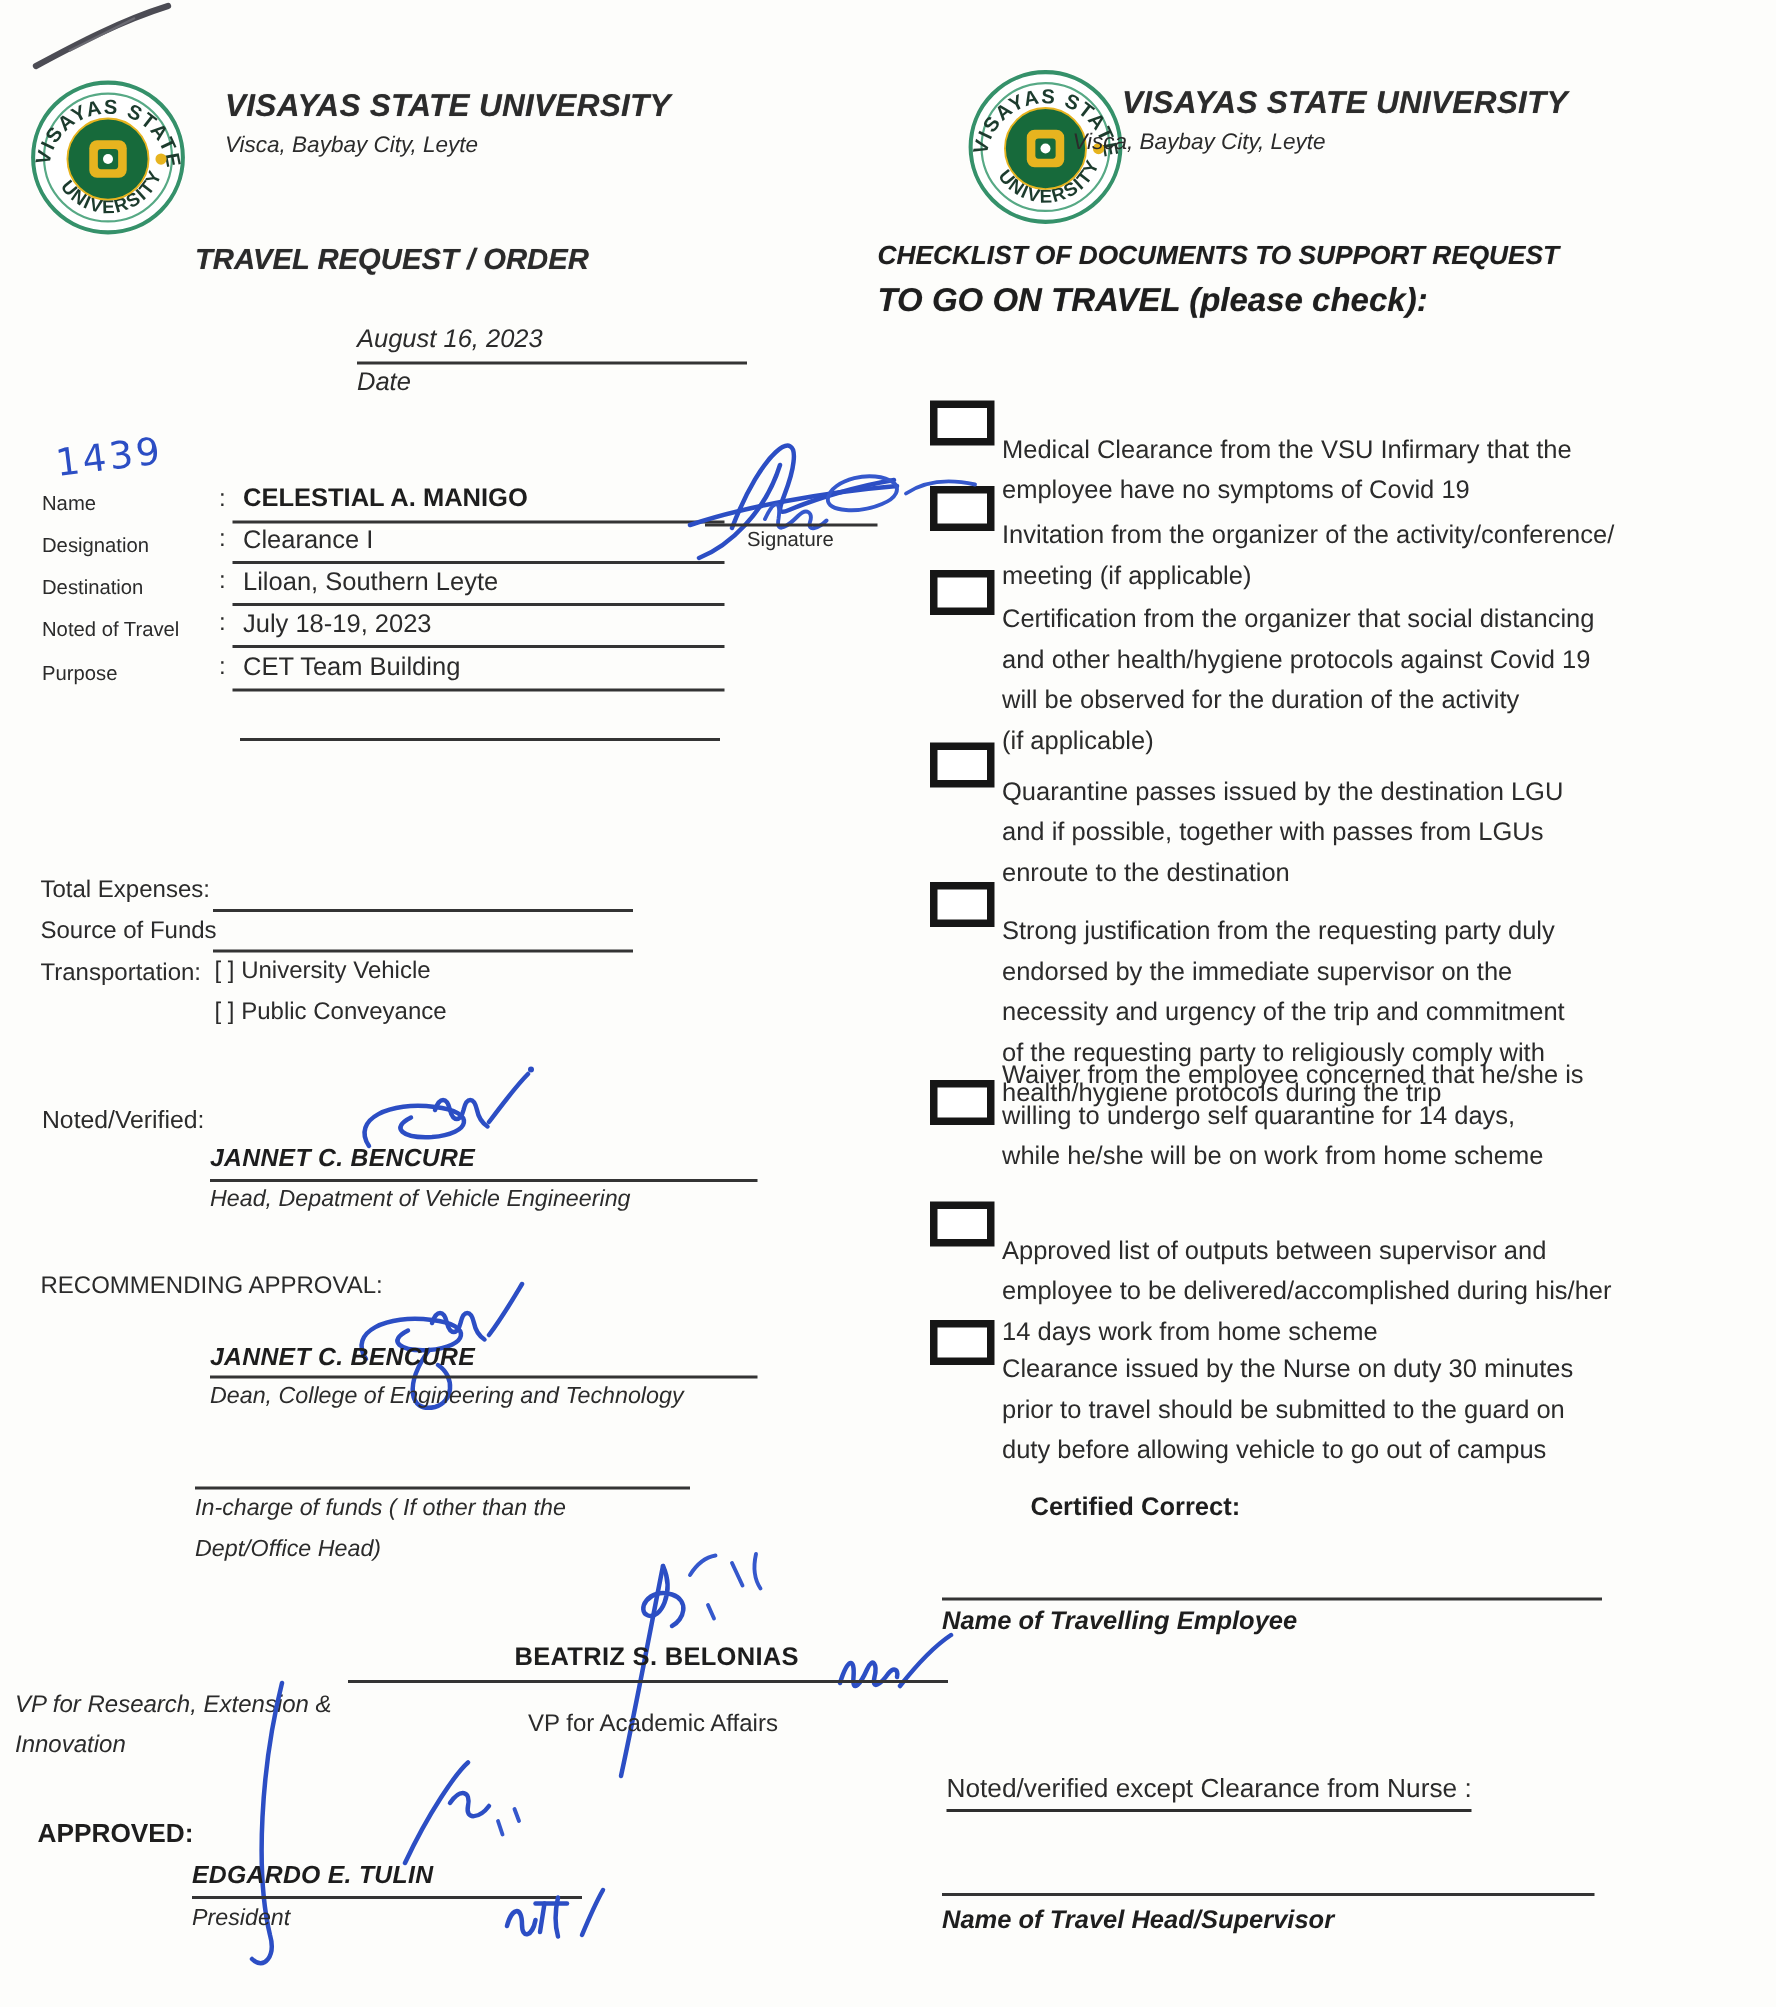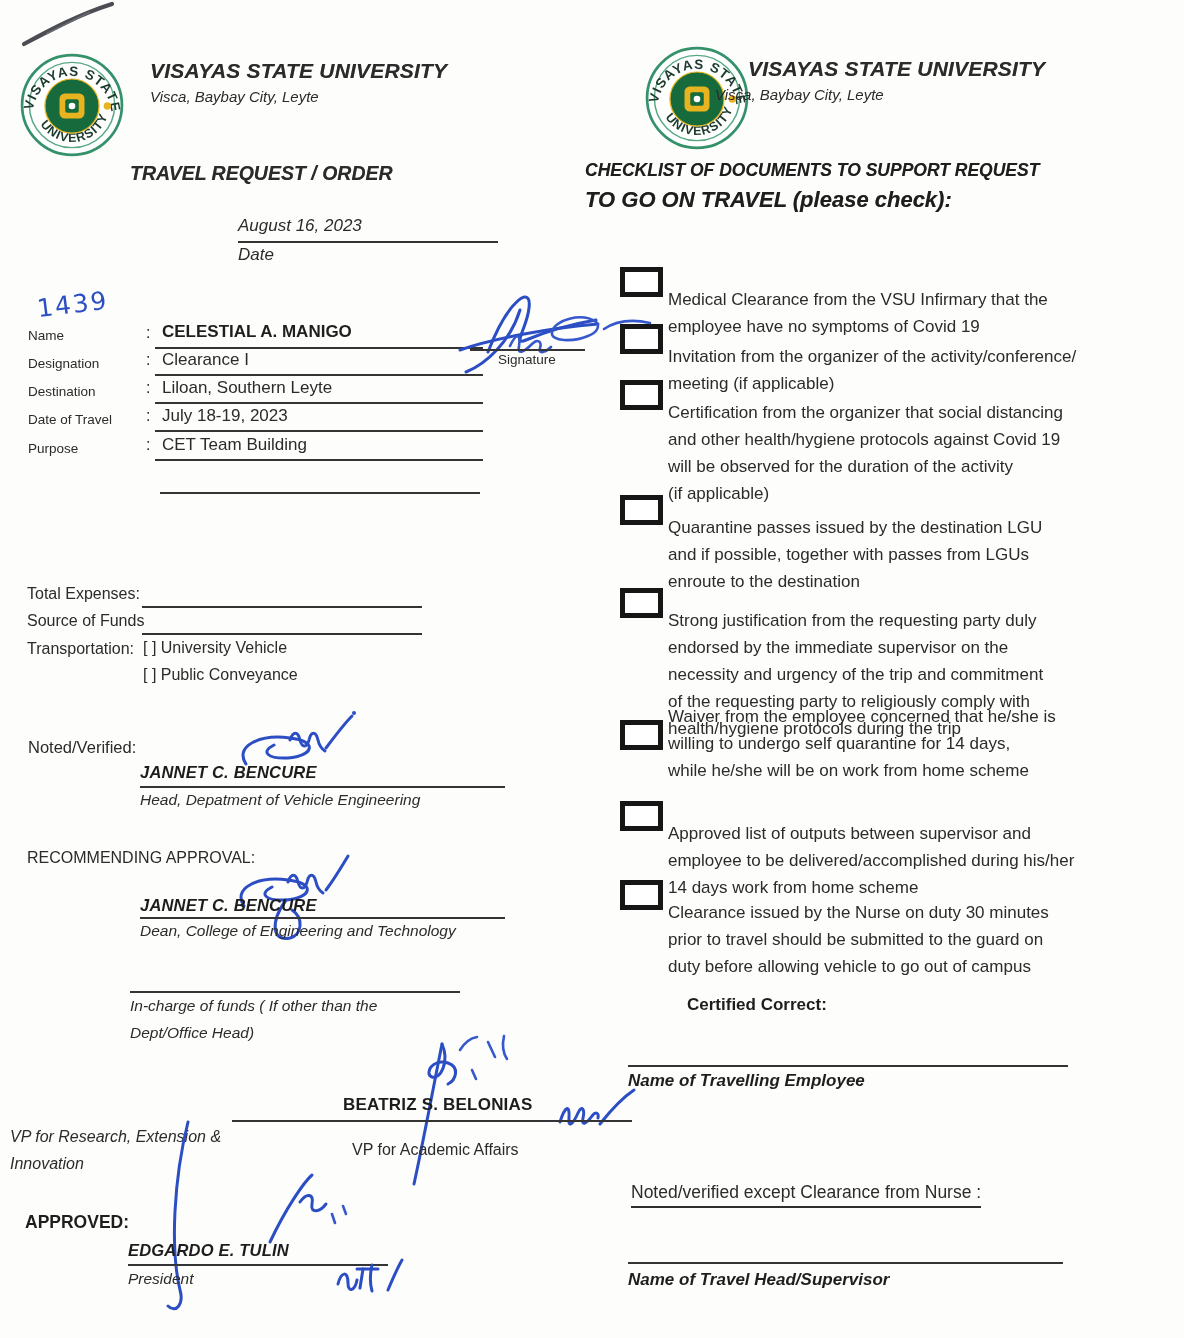--- a/index.html
+++ b/index.html
@@ -70,21 +70,21 @@
   <div class="abs flabel" style="left:28px;top:356px">Designation</div>
   <div class="abs colon" style="left:146px;top:351px">:</div>
   <div class="abs fvalue" style="left:162px;top:350px">Clearance I</div>
   <div class="abs uline" style="left:155px;top:374px;width:328px"></div>
 
   <div class="abs flabel" style="left:28px;top:384px">Destination</div>
   <div class="abs colon" style="left:146px;top:379px">:</div>
   <div class="abs fvalue" style="left:162px;top:378px">Liloan, Southern Leyte</div>
   <div class="abs uline" style="left:155px;top:402px;width:328px"></div>
 
-  <div class="abs flabel" style="left:28px;top:412px">Date of Travel</div>
+  <div class="abs flabel" style="left:28px;top:412px">Noted of Travel</div>
   <div class="abs colon" style="left:146px;top:407px">:</div>
   <div class="abs fvalue" style="left:162px;top:406px">July 18-19, 2023</div>
   <div class="abs uline" style="left:155px;top:430px;width:328px"></div>
 
   <div class="abs flabel" style="left:28px;top:441px">Purpose</div>
   <div class="abs colon" style="left:146px;top:436px">:</div>
   <div class="abs fvalue" style="left:162px;top:435px">CET Team Building</div>
   <div class="abs uline" style="left:155px;top:459px;width:328px"></div>
 
   <div class="abs uline" style="left:160px;top:492px;width:320px"></div>

